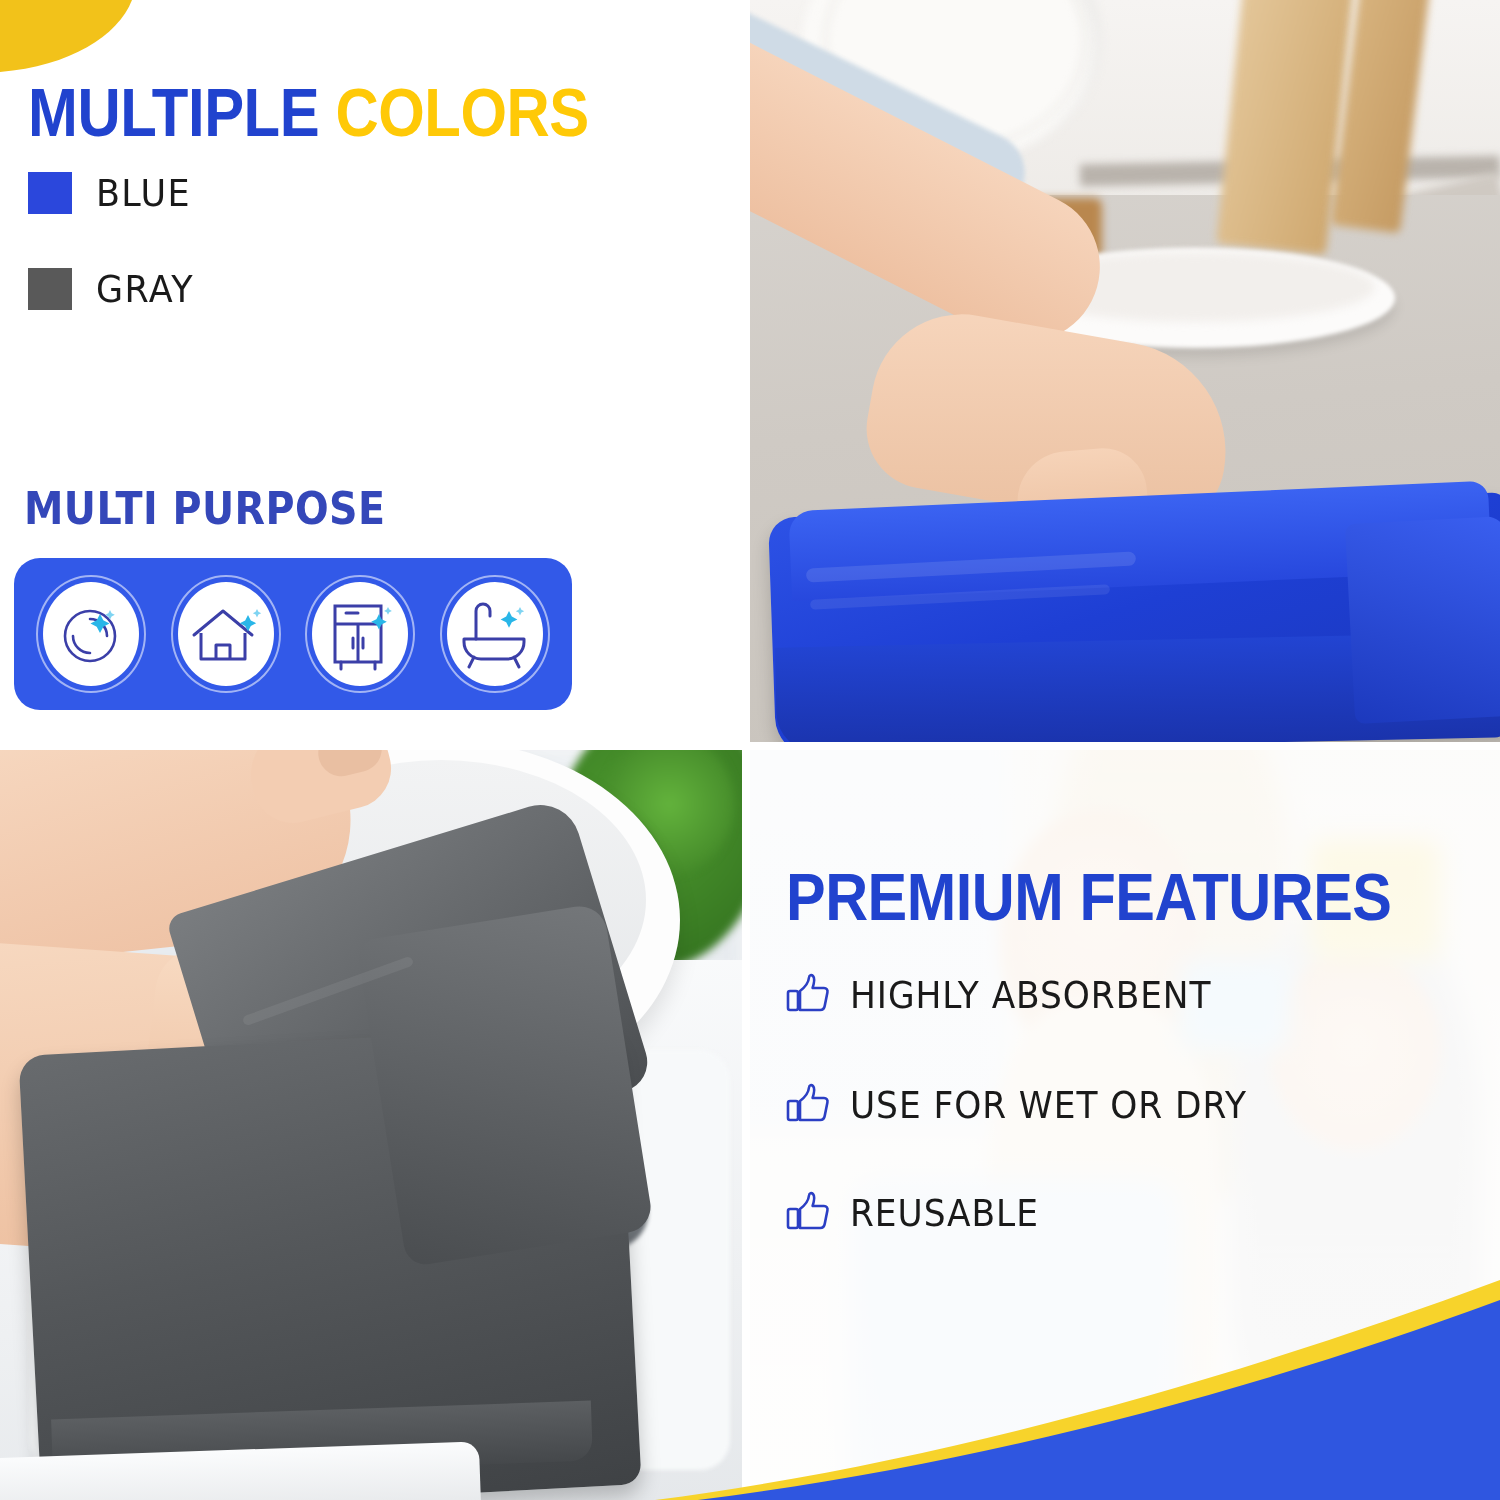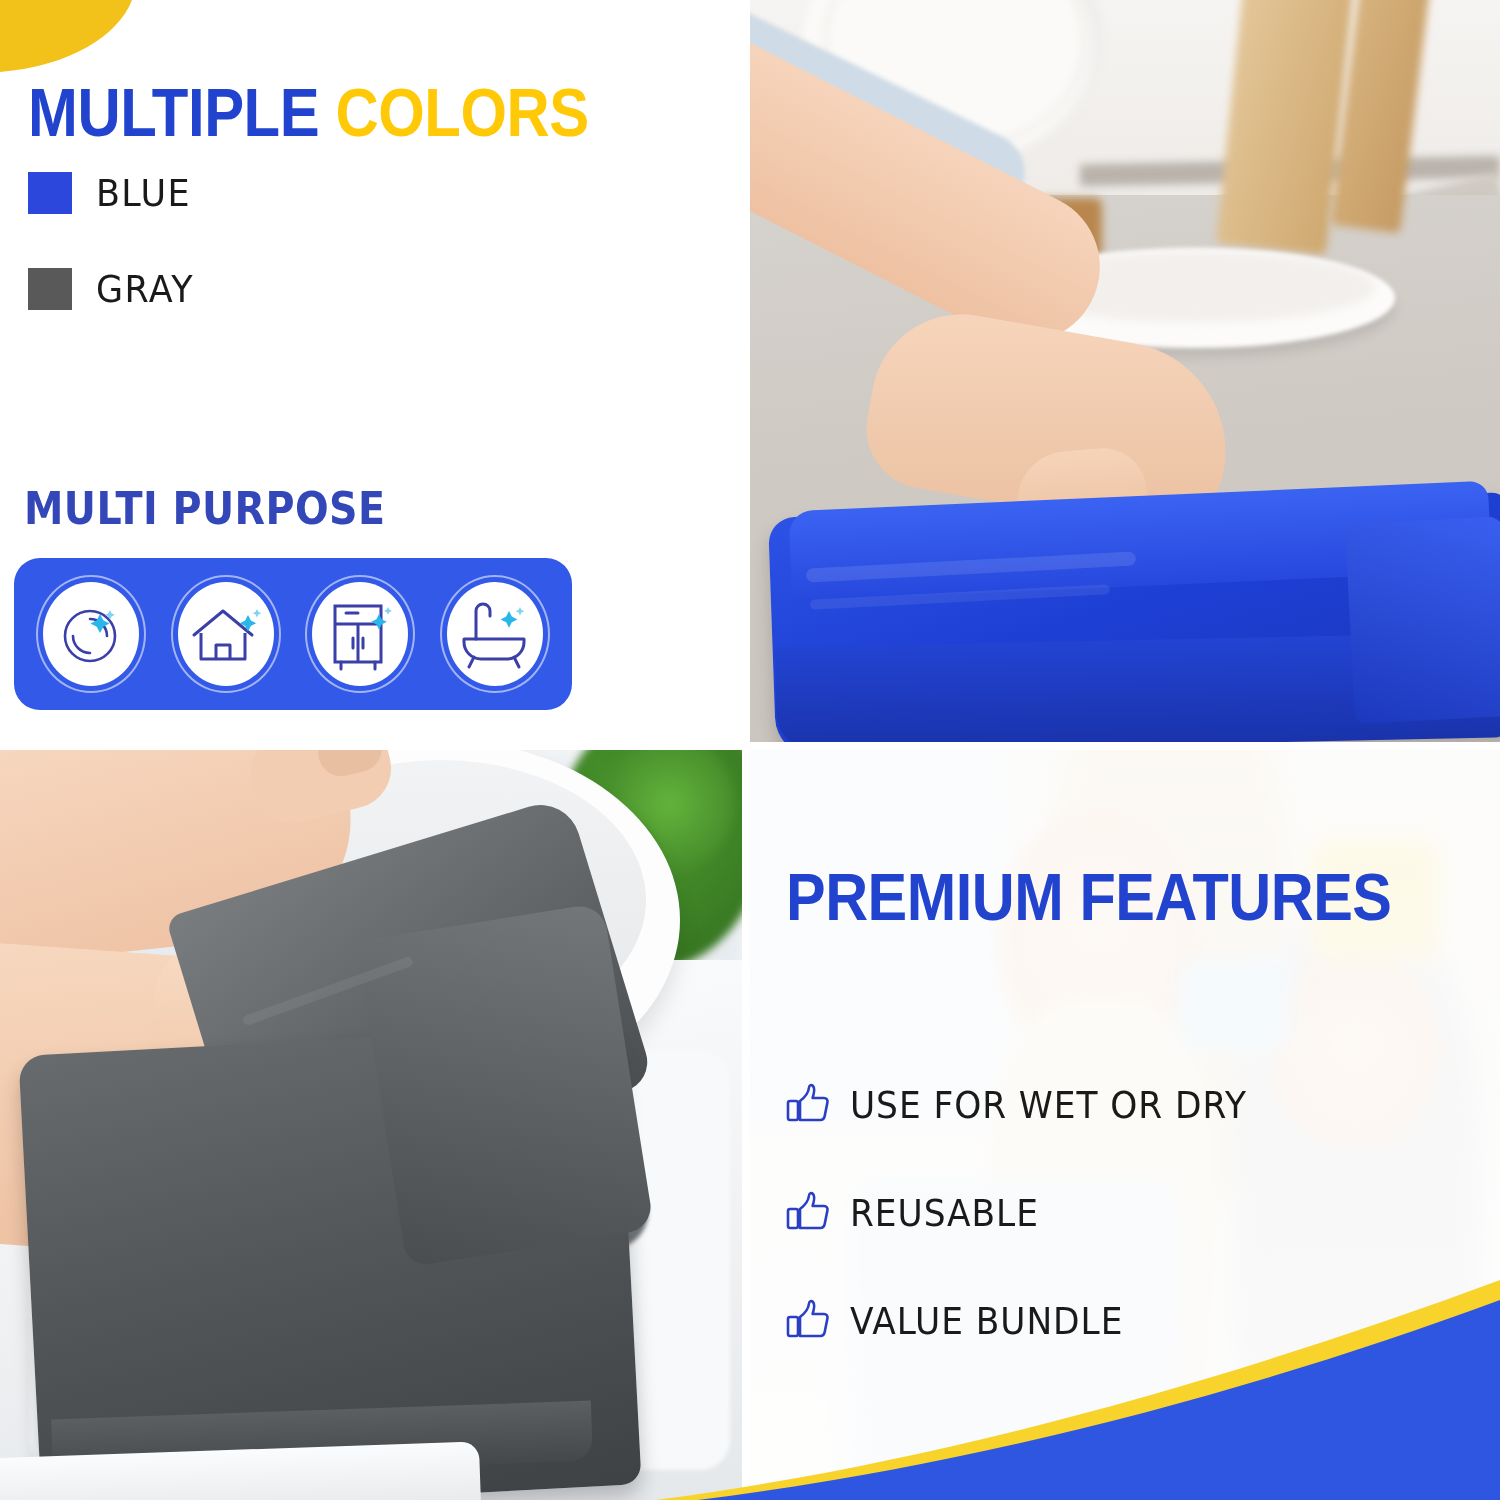--- a/index.html
+++ b/index.html
@@ -241,20 +241,29 @@
       <div class="ph blur12" style="left:480px;top:150px;width:250px;height:520px;background:linear-gradient(180deg,#d8d8d8,#bdbdbd);border-radius:45% 45% 20% 20%;"></div>
       <div class="ph blur7" style="left:520px;top:200px;width:170px;height:200px;background:radial-gradient(circle at 50% 45%,#f4d8bd,#e6bd9c);border-radius:50%;"></div>
       <div class="ph blur12" style="left:100px;top:430px;width:330px;height:330px;background:linear-gradient(180deg,#cfe0f2,#b9cfe8);border-radius:30px;"></div>
       <div class="ph blur12" style="left:560px;top:90px;width:130px;height:120px;background:#f4e07e;border-radius:14px;"></div>
       <div class="ph blur12" style="left:430px;top:210px;width:110px;height:90px;background:#bfe0f5;border-radius:12px;"></div>
       <div id="br-wash"></div>
     </div>
 
     <div id="title-premium">PREMIUM FEATURES</div>
 
+    <div class="feature" id="feat-0">
+      <span>
+        <svg width="44" height="42" viewBox="0 0 44 42" fill="none">
+          <rect x="2" y="19" width="10" height="19" rx="2" stroke="#2B3FC4" stroke-width="2.6"></rect>
+          <path d="M14 38 L14 19 C18 16 22.5 11 23 5.5 C23.2 3 25.5 2.5 27 4 C28.6 5.6 28.3 10.5 26.6 16 L38 16 C40.5 16 42 18 41.4 20.4 L38.8 33.5 C38.4 36.2 36.6 38 34.2 38 Z" stroke="#2B3FC4" stroke-width="2.6" stroke-linejoin="round" fill="none"></path>
+        </svg>
+      </span>
+      <span class="flabel">HIGHLY ABSORBENT</span>
+    </div>
 
     <div class="feature" id="feat-1">
       <span>
         <svg width="44" height="42" viewBox="0 0 44 42" fill="none">
           <rect x="2" y="19" width="10" height="19" rx="2" stroke="#2B3FC4" stroke-width="2.6"></rect>
           <path d="M14 38 L14 19 C18 16 22.5 11 23 5.5 C23.2 3 25.5 2.5 27 4 C28.6 5.6 28.3 10.5 26.6 16 L38 16 C40.5 16 42 18 41.4 20.4 L38.8 33.5 C38.4 36.2 36.6 38 34.2 38 Z" stroke="#2B3FC4" stroke-width="2.6" stroke-linejoin="round" fill="none"></path>
         </svg>
       </span>
       <span class="flabel">USE FOR WET OR DRY</span>
     </div>
@@ -262,29 +271,20 @@
     <div class="feature" id="feat-2">
       <span>
         <svg width="44" height="42" viewBox="0 0 44 42" fill="none">
           <rect x="2" y="19" width="10" height="19" rx="2" stroke="#2B3FC4" stroke-width="2.6"></rect>
           <path d="M14 38 L14 19 C18 16 22.5 11 23 5.5 C23.2 3 25.5 2.5 27 4 C28.6 5.6 28.3 10.5 26.6 16 L38 16 C40.5 16 42 18 41.4 20.4 L38.8 33.5 C38.4 36.2 36.6 38 34.2 38 Z" stroke="#2B3FC4" stroke-width="2.6" stroke-linejoin="round" fill="none"></path>
         </svg>
       </span>
       <span class="flabel">REUSABLE</span>
     </div>
 
-    <div class="feature" id="feat-3">
-      <span>
-        <svg width="44" height="42" viewBox="0 0 44 42" fill="none">
-          <rect x="2" y="19" width="10" height="19" rx="2" stroke="#2B3FC4" stroke-width="2.6"></rect>
-          <path d="M14 38 L14 19 C18 16 22.5 11 23 5.5 C23.2 3 25.5 2.5 27 4 C28.6 5.6 28.3 10.5 26.6 16 L38 16 C40.5 16 42 18 41.4 20.4 L38.8 33.5 C38.4 36.2 36.6 38 34.2 38 Z" stroke="#2B3FC4" stroke-width="2.6" stroke-linejoin="round" fill="none"></path>
-        </svg>
-      </span>
-      <span class="flabel">VALUE BUNDLE</span>
-    </div>
   </div>
 
   <div id="swoosh">
     <svg width="1500" height="360" viewBox="0 0 1500 360" preserveAspectRatio="none">
       <path d="M400,360 C760,352 1150,250 1500,120 L1500,360 Z" fill="#F7D32B"></path>
       <path d="M430,360 C790,352 1170,262 1500,140 L1500,360 Z" fill="#2F56E0"></path>
     </svg>
   </div>
 
 </div>

